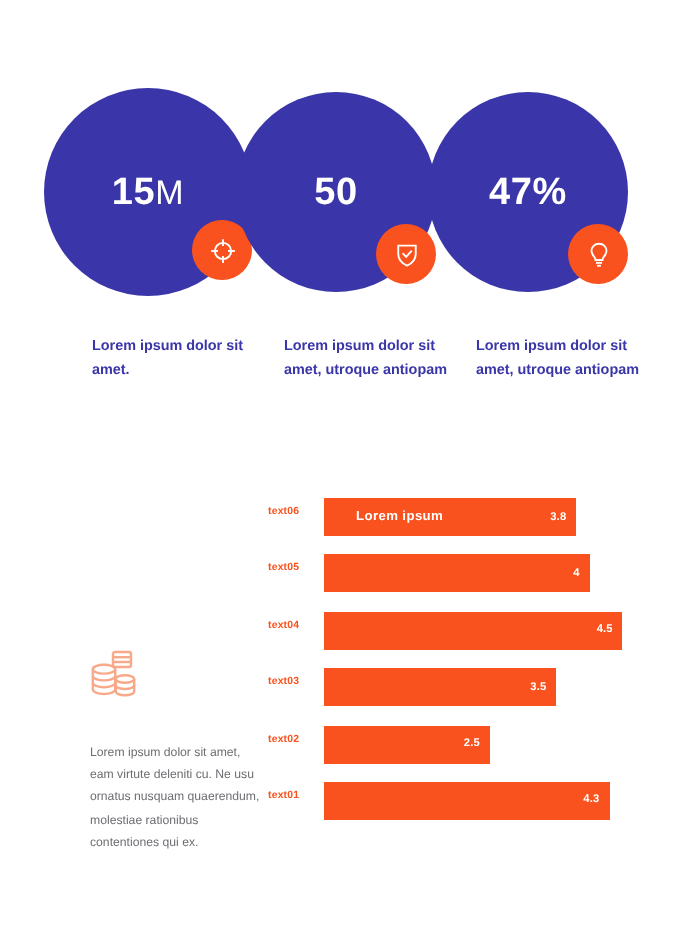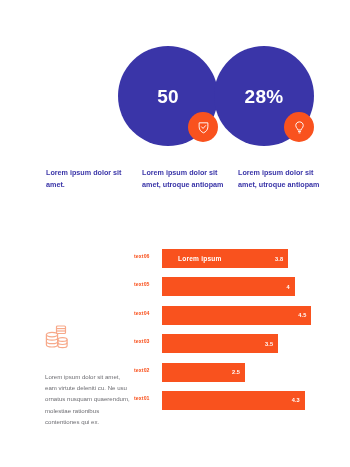--- a/index.html
+++ b/index.html
@@ -73,36 +73,50 @@
   #coins-icon{width:24px;height:26px;margin-bottom:20px;}
   #side-text{
     color:#6d6d72;font-size:6.1px;line-height:1.84;
   }
 </style>
 </head>
 <body>
 
 <div id="circles-row">
 
+  <div class="circle-block b0">
+    <div class="circle-disc">
+      <span class="stat-value"><span>15</span><span class="unit">M</span></span>
+    </div>
+    <div class="badge">
+      <svg width="15" height="15" viewBox="0 0 24 24" fill="none" stroke="#ffffff" stroke-width="1.5">
+        <circle cx="12" cy="12" r="6.5"></circle>
+        <line x1="12" y1="2.5" x2="12" y2="8"></line>
+        <line x1="12" y1="16" x2="12" y2="21.5"></line>
+        <line x1="2.5" y1="12" x2="8" y2="12"></line>
+        <line x1="16" y1="12" x2="21.5" y2="12"></line>
+      </svg>
+    </div>
+  </div>
 
   <div class="circle-block b1">
     <div class="circle-disc">
       <span class="stat-value"><span>50</span><span class="unit"></span></span>
     </div>
     <div class="badge">
       <svg width="15" height="15" viewBox="0 0 24 24" fill="none" stroke="#ffffff" stroke-width="1.5">
         <path d="M5 4.5 H19 V11 C19 16 15.5 19 12 20.5 C8.5 19 5 16 5 11 Z"></path>
         <polyline points="8.5,10.5 11.3,13.5 15.8,8.5"></polyline>
       </svg>
     </div>
   </div>
 
   <div class="circle-block b2">
     <div class="circle-disc">
-      <span class="stat-value"><span>28%</span><span class="unit"></span></span>
+      <span class="stat-value"><span>47%</span><span class="unit"></span></span>
     </div>
     <div class="badge">
       <svg width="15" height="15" viewBox="0 0 24 24" fill="none" stroke="#ffffff" stroke-width="1.5">
         <path d="M12 3 C8.4 3 6 5.6 6 8.8 C6 11 7.3 12.4 8.3 13.6 C8.9 14.4 9.2 15 9.2 16 H14.8 C14.8 15 15.1 14.4 15.7 13.6 C16.7 12.4 18 11 18 8.8 C18 5.6 15.6 3 12 3 Z"></path>
         <line x1="9.6" y1="18.3" x2="14.4" y2="18.3"></line>
         <line x1="10.5" y1="20.6" x2="13.5" y2="20.6"></line>
       </svg>
     </div>
   </div>
 

